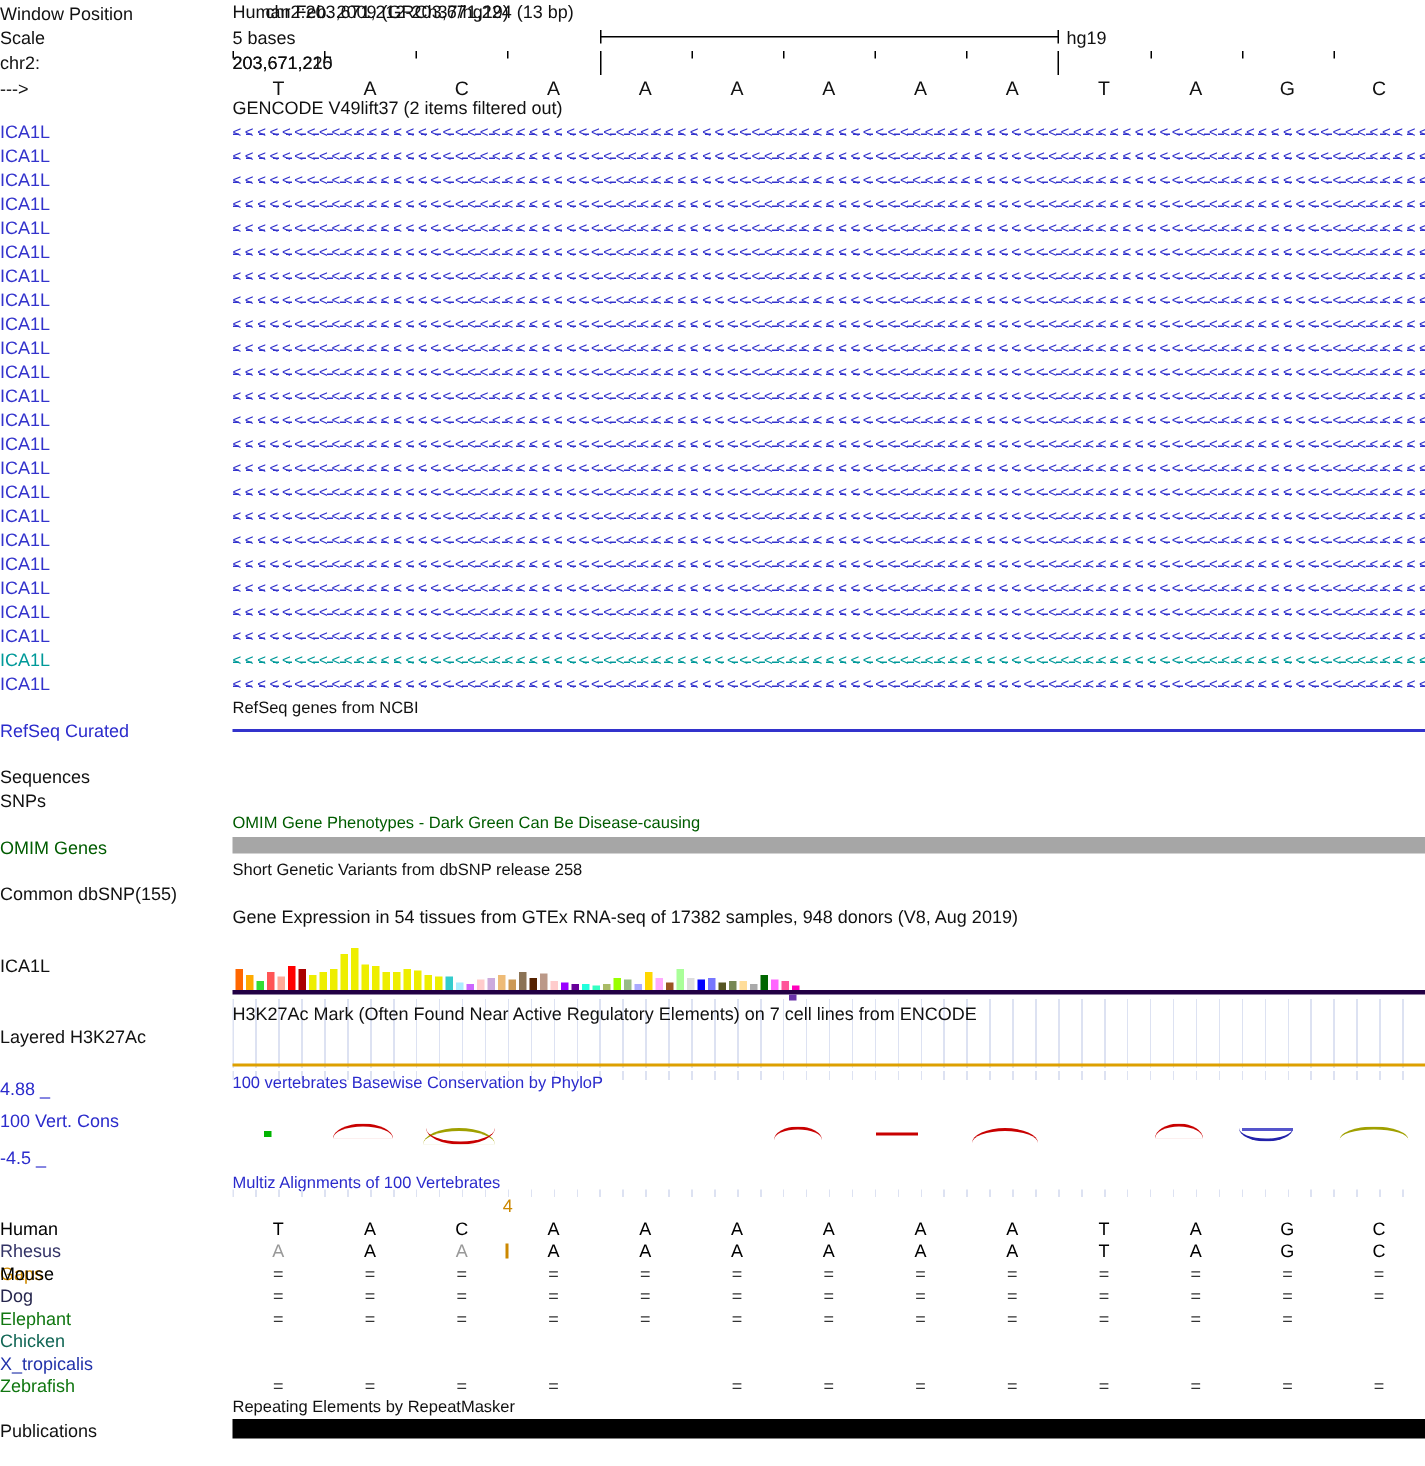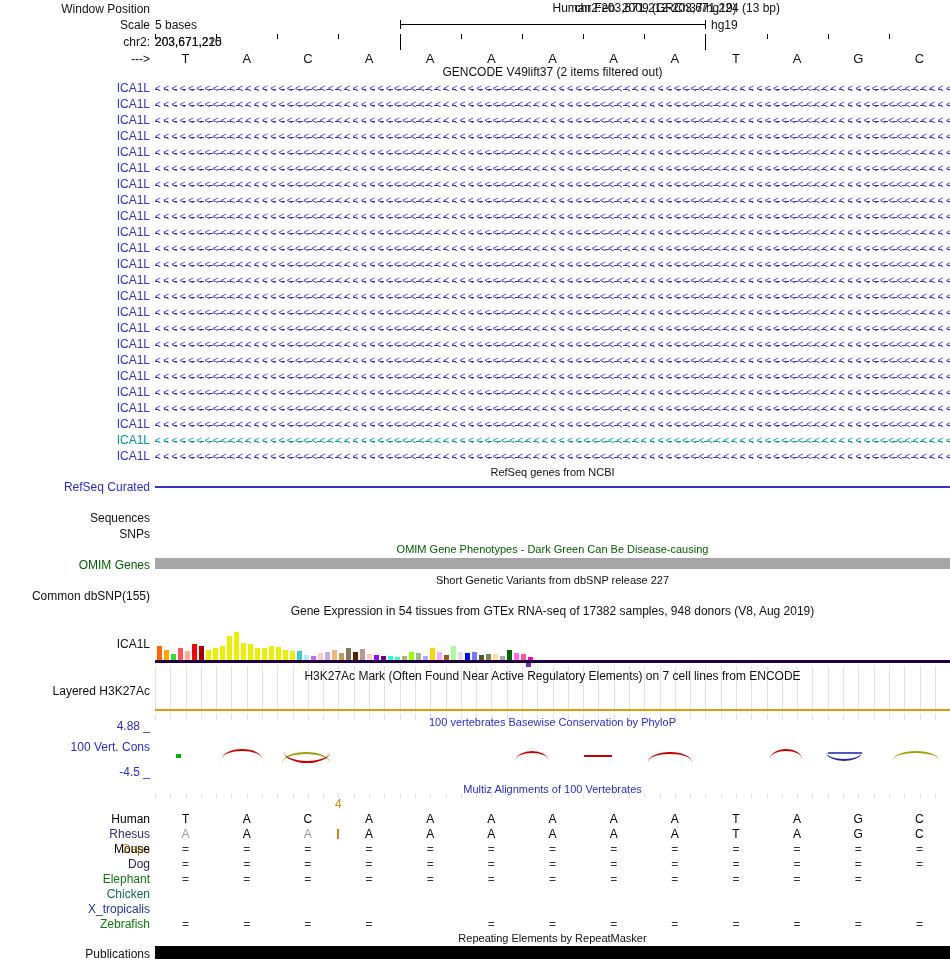--- a/index.html
+++ b/index.html
@@ -1,20 +1,20 @@
 <!DOCTYPE html>
 <html><head>
 <meta charset="utf-8">
 <style>
   html,body{margin:0;padding:0;background:#fff}
   #browser{position:relative;width:950px;height:977px;background:#fff;overflow:hidden;
     font-family:"Liberation Sans","DejaVu Sans",sans-serif;font-size:12px;color:#111}
   #browser *{position:absolute}
-  .lbl{left:0;width:150px;text-align:right;white-space:nowrap;line-height:14px}
-  .title{left:155px;width:795px;text-align:center;white-space:nowrap;line-height:13px}
+  .lbl{left:0;width:150px;white-space:nowrap;line-height:14px}
+  .title{left:155px;width:795px;text-align:left;white-space:nowrap;line-height:13px}
   .title span{position:static;display:inline}
   .rt{text-align:left;line-height:14px}
   .small{font-size:11px}
   .blue{color:#2b2bcc}
   .green{color:#005c00}
   .base{text-align:center;font-size:12px;line-height:15px}
   .big{font-size:13px}
   .gap20{padding-left:22px}
   .gene-line{font-size:10px;line-height:15px;height:16px;letter-spacing:2.4px;overflow:hidden;white-space:nowrap;
     background-image:repeating-linear-gradient(90deg,currentColor 0 4px,transparent 4px 9px);
@@ -54,21 +54,21 @@
   <div class="lbl blue" style="top:480px">RefSeq Curated</div>
   <div style="left: 155px; top: 486px; width: 795px; height: 2px; background: rgb(51, 51, 204);"></div>
 
   <div class="lbl" style="top:511px">Sequences</div>
   <div class="lbl" style="top:527px">SNPs</div>
 
   <div class="title small green" style="top:543px">OMIM Gene Phenotypes - Dark Green Can Be Disease-causing</div>
   <div class="lbl green" style="top:558px">OMIM Genes</div>
   <div style="left: 155px; top: 558px; width: 795px; height: 11px; background: rgb(166, 166, 166);"></div>
 
-  <div class="title small" style="top:574px">Short Genetic Variants from dbSNP release 227</div>
+  <div class="title small" style="top:574px">Short Genetic Variants from dbSNP release 258</div>
   <div class="lbl" style="top:589px">Common dbSNP(155)</div>
 
   <div class="title" style="top:605px">Gene Expression in 54 tissues from GTEx RNA-seq of 17382 samples, 948 donors (V8, Aug 2019)</div>
   <div class="lbl" style="top:637px">ICA1L</div>
   <div style="left: 155px; top: 660px; width: 795px; height: 3px; background: rgb(34, 0, 68);"></div>
   <div style="left: 526px; top: 663px; width: 5px; height: 4px; background: rgb(106, 51, 170);"></div>
 
   <div class="guides" style="left:155px;top:666px;width:795px;height:46px"></div>
   <div class="title" style="top:670px">H3K27Ac Mark (Often Found Near Active Regulatory Elements) on 7 cell lines from ENCODE</div>
   <div style="left: 155px; top: 709px; width: 795px; height: 2px; background: rgb(221, 160, 0);"></div>

